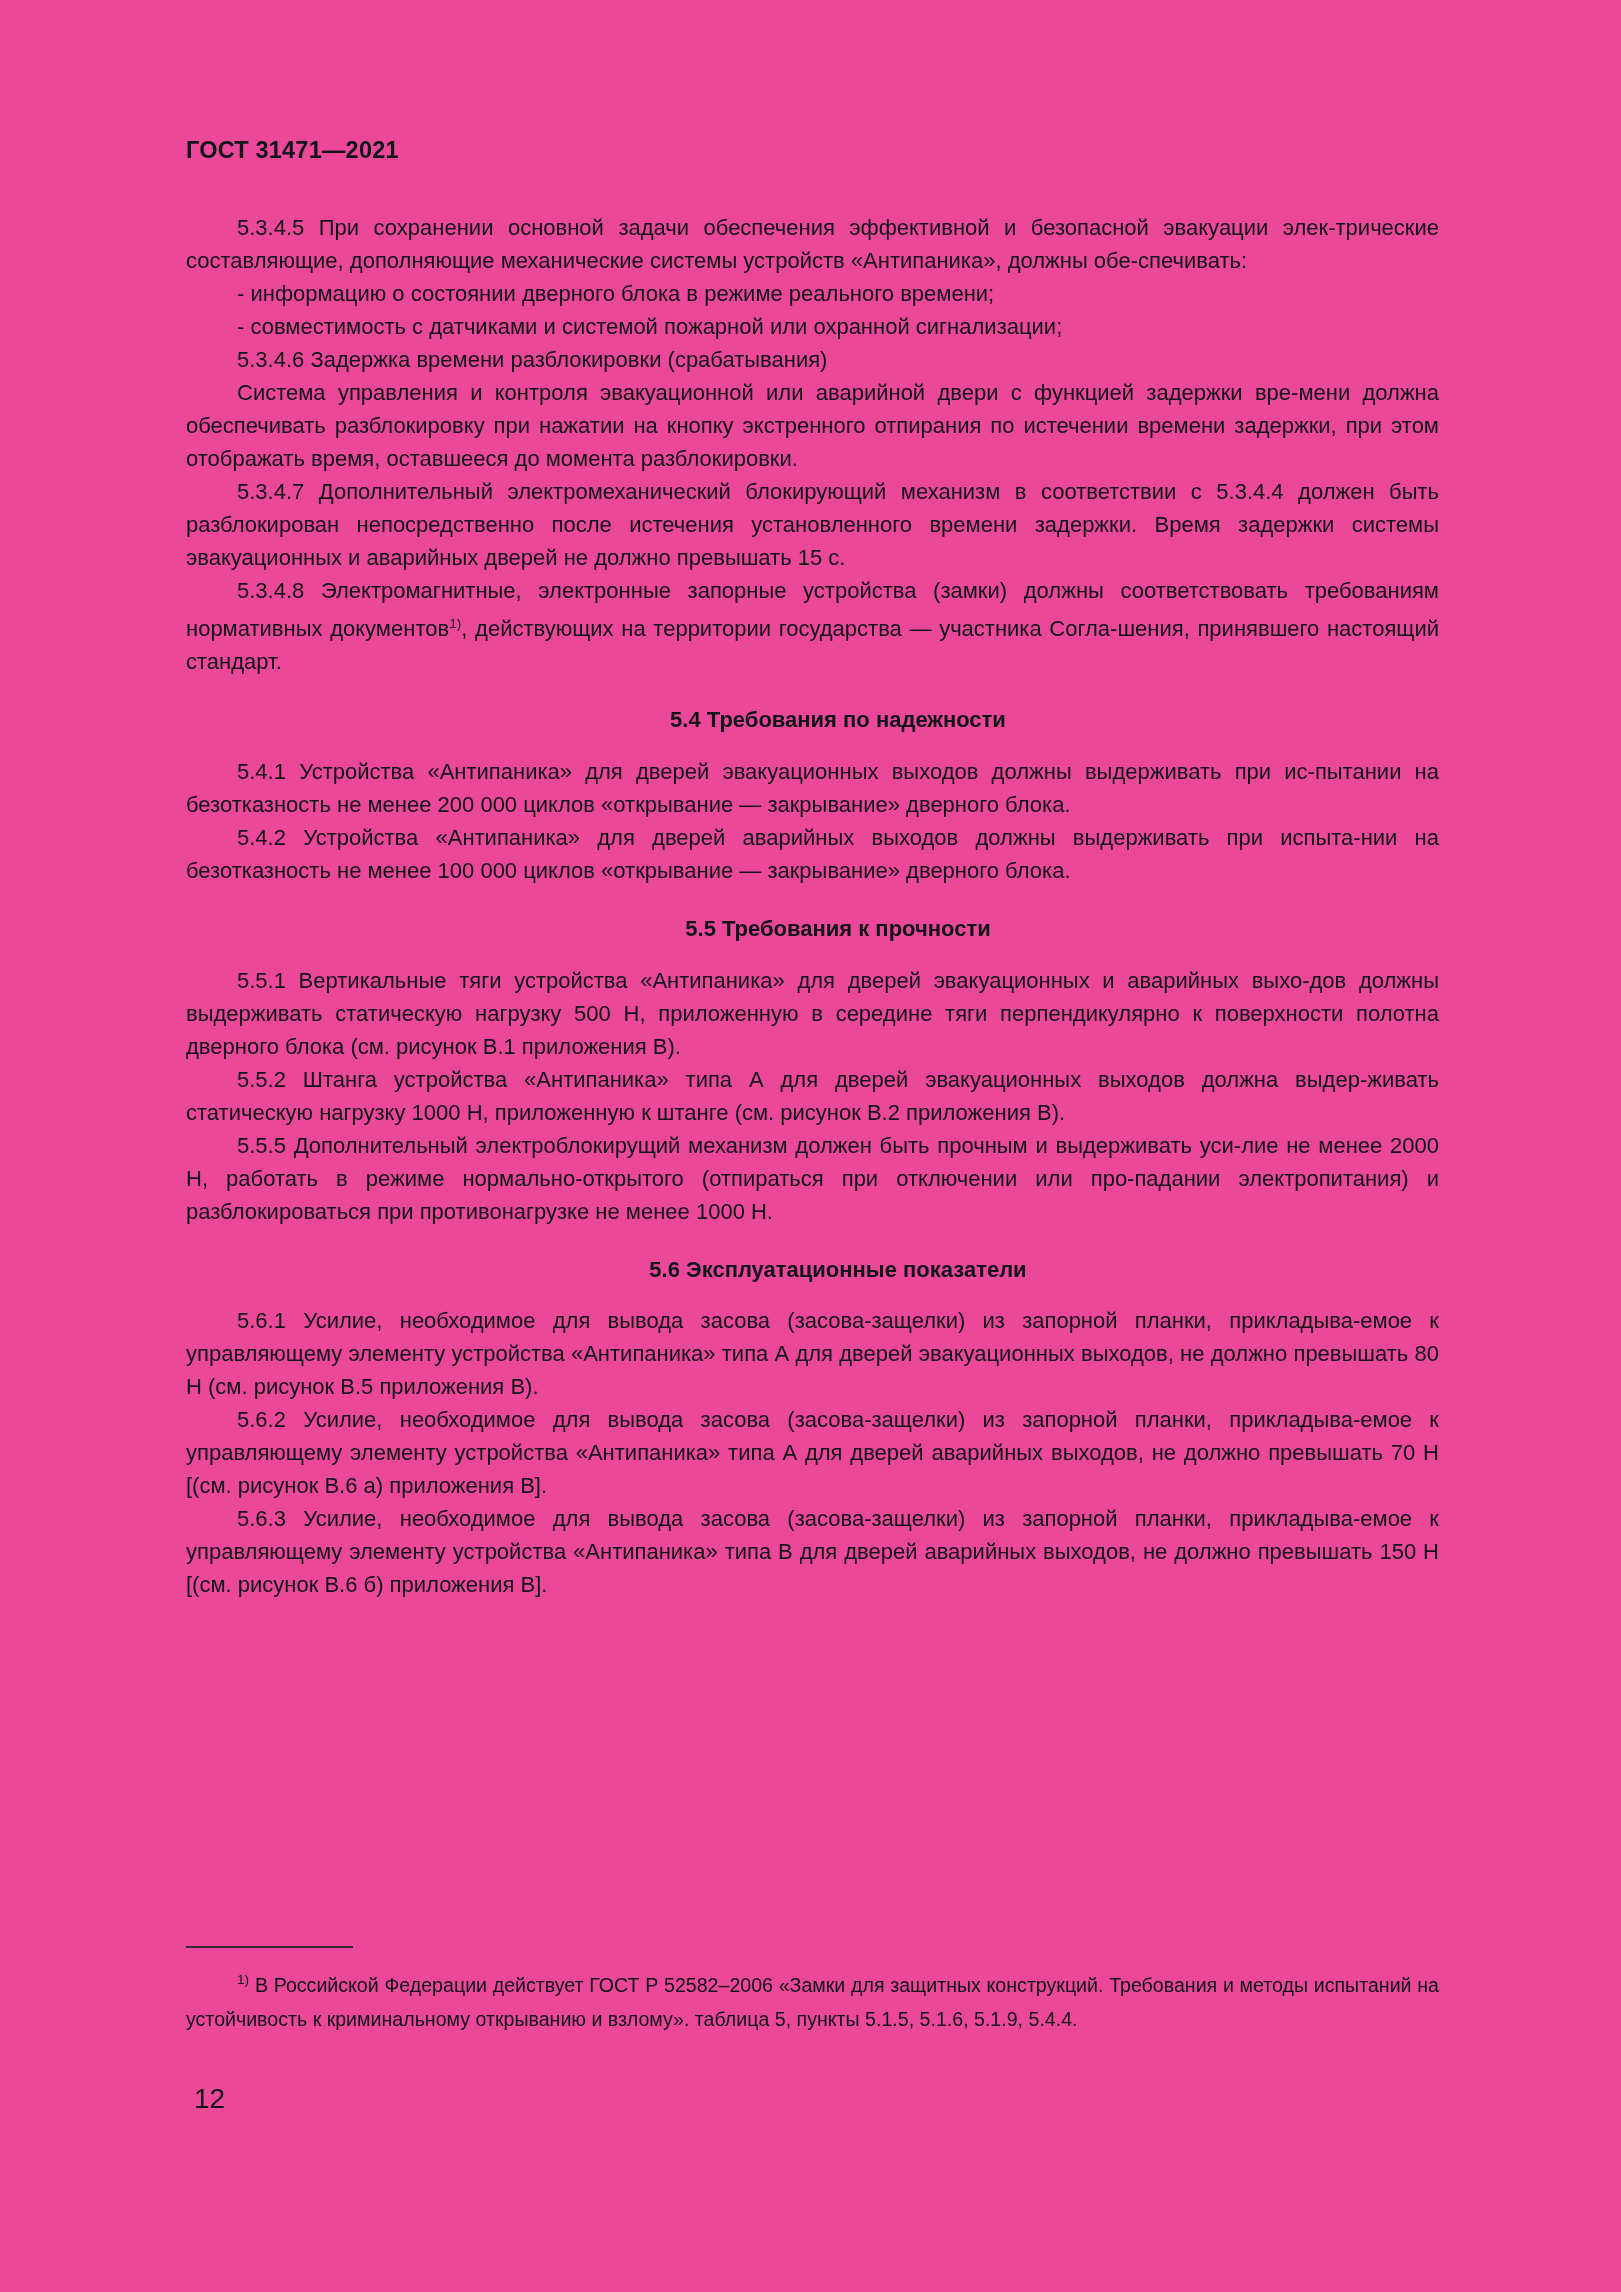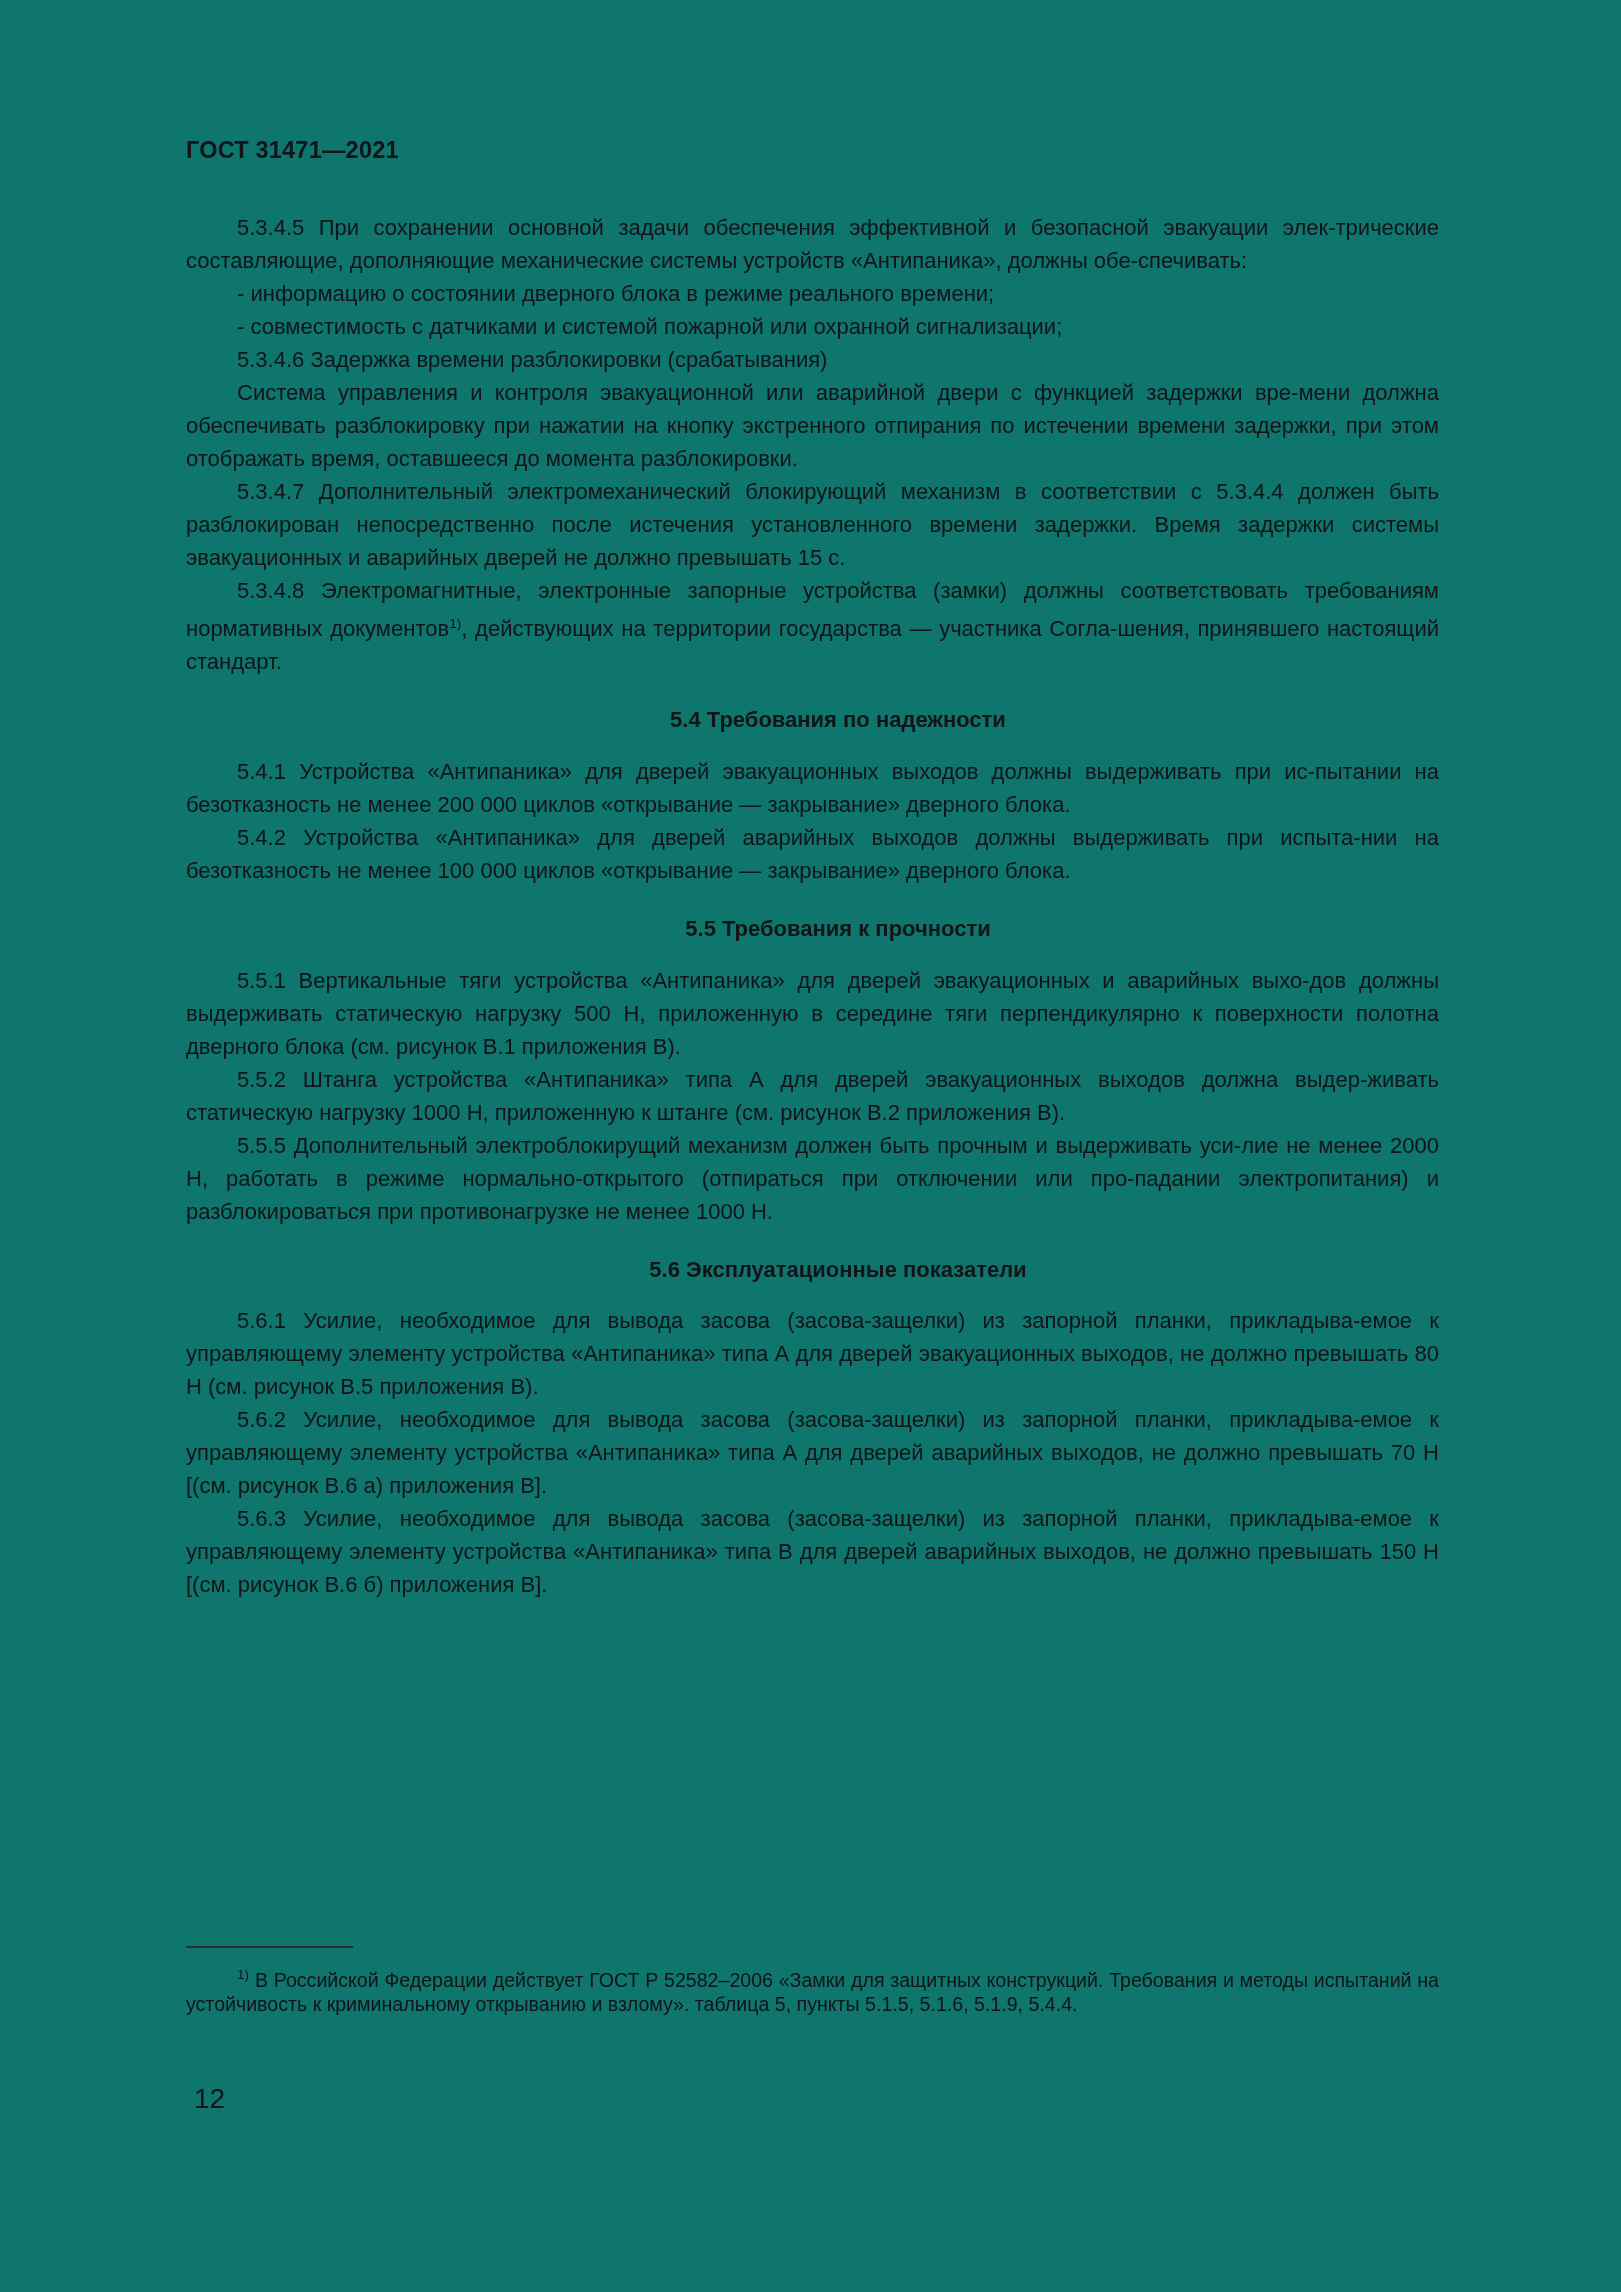--- a/index.html
+++ b/index.html
@@ -5,21 +5,21 @@
   html, body {
     margin: 0;
     padding: 0;
     background: #eceef0;
   }
   .page {
     position: relative;
     width: 1621px;
     height: 2293px;
     margin: 0 auto;
-    background: #0f766e;
+    background: #ec4899;
     font-family: "Liberation Sans", sans-serif;
     color: #111418;
     box-sizing: border-box;
   }
   .content {
     position: absolute;
     left: 186px;
     top: 137px;
     width: 1253px;
   }
@@ -57,21 +57,21 @@
     width: 1253px;
   }
   .footnote-rule {
     width: 167px;
     height: 2px;
     background: #2a2d31;
     margin-bottom: 13.7px;
   }
   .footnote-text {
     font-size: 19.6px;
-    line-height: 25px;
+    line-height: 35px;
     text-align: justify;
     text-indent: 51px;
   }
   .footnote-text .fn-marker {
     vertical-align: super;
     font-size: 13.7px;
   }
   sup {
     font-size: 13.7px;
     vertical-align: super;

